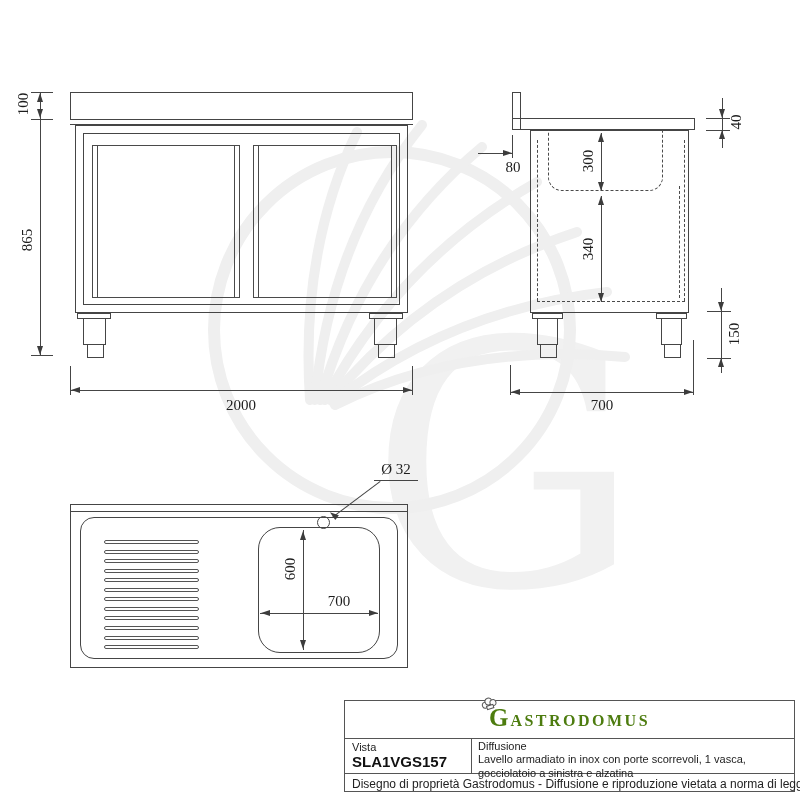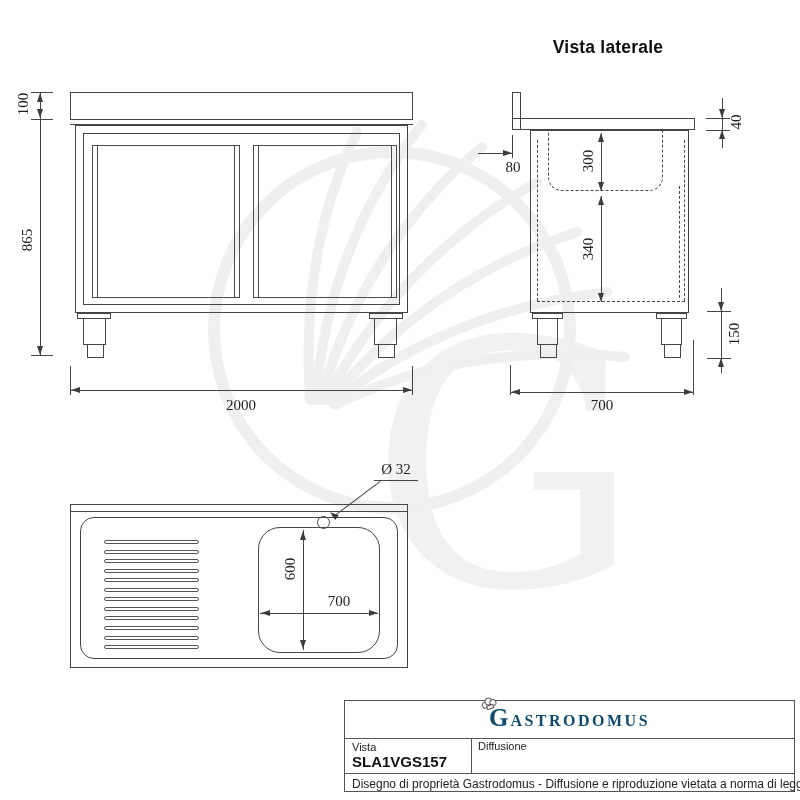--- a/index.html
+++ b/index.html
@@ -31,21 +31,21 @@
   .au{border-left:3.5px solid transparent;border-right:3.5px solid transparent;border-bottom:9px solid #3c3c3c;}
   .ad{border-left:3.5px solid transparent;border-right:3.5px solid transparent;border-top:9px solid #3c3c3c;}
   .al{border-top:3.5px solid transparent;border-bottom:3.5px solid transparent;border-right:9px solid #3c3c3c;}
   .ar{border-top:3.5px solid transparent;border-bottom:3.5px solid transparent;border-left:9px solid #3c3c3c;}
   
   .tb{position:absolute;left:344px;top:700px;width:451px;height:92px;border:1.2px solid #555;
       box-sizing:border-box;background:#fff;z-index:4;}
   .tb .hline{position:absolute;left:0;right:0;height:1px;background:#555;}
   .tb .vline{position:absolute;width:1px;background:#555;}
   .tb-logo{position:absolute;left:0;right:0;top:3px;height:32px;text-align:center;
-           font-family:"Liberation Serif",serif;color:#0c4a6e;}
+           font-family:"Liberation Serif",serif;color:#4d7c0f;}
   .brand-wrap{position:relative;display:inline-block;}
   .brand-g{font-size:25px;font-weight:600;letter-spacing:2px;}
   .brand-rest{font-size:16px;font-weight:600;letter-spacing:2.5px;}
   .hat{position:absolute;left:-8px;top:-7px;}
   .lbl{position:absolute;font-size:11px;color:#222;}
   .code-val{position:absolute;font-size:15px;font-weight:bold;color:#111;}
   .desc{position:absolute;font-size:11px;line-height:1.3;color:#222;width:312px;}
   .legal{position:absolute;font-size:12px;color:#222;white-space:nowrap;}
 </style>
 </head>
@@ -92,21 +92,20 @@
   <div class="dimtxt vdim" style="left:1px;top:96px;">100</div>
   <div class="dimtxt vdim" style="left:5px;top:232px;">865</div>
 
   <div class="ln" style="left:70px;top:366px;width:1px;height:29px;"></div>
   <div class="ln" style="left:412px;top:366px;width:1px;height:29px;"></div>
   <div class="ln" style="left:70px;top:390px;width:343px;height:1px;"></div>
   <div class="al" style="left:71px;top:387px;"></div>
   <div class="ar" style="left:403px;top:387px;"></div>
   <div class="dimtxt" style="left:201px;top:397px;width:80px;">2000</div>
 
-  <div class="vtitle" style="left:538px;top:37px;width:140px;">Vista laterale</div>
 
   <div class="rect thin" style="left:512px;top:92px;width:9px;height:38px;"></div>
   <div class="rect thin" style="left:512px;top:118px;width:183px;height:12px;"></div>
   <div class="rect" style="left:530px;top:130px;width:159px;height:183px;"></div>
   <div class="dashv" style="left:537px;top:140px;height:161px;"></div>
   <div class="dashv" style="left:684px;top:140px;height:161px;"></div>
   <div class="dashv" style="left:679px;top:186px;height:112px;"></div>
   <div class="dashh" style="left:537px;top:301px;width:148px;"></div>
   <div class="bowl-side" style="left:548px;top:130px;width:115px;height:61px;"></div>
 
@@ -205,16 +204,17 @@
           </svg>
         </span><span class="brand-g">G</span><span class="brand-rest">ASTRODOMUS</span>
       </span>
     </div>
     <div class="hline" style="top:37px;"></div>
     <div class="hline" style="top:72px;"></div>
     <div class="vline" style="left:126px;top:37px;height:35px;"></div>
     <div class="lbl" style="left:7px;top:40px;">Vista</div>
     <div class="code-val" style="left:7px;top:52px;">SLA1VGS157</div>
     <div class="lbl" style="left:133px;top:39px;">Diffusione</div>
+    <div class="desc" style="left:133px;top:51px;">Lavello armadiato in inox con porte scorrevoli, 1 vasca, gocciolatoio a sinistra e alzatina</div>
     <div class="legal" style="left:7px;top:76px;">Disegno di proprietà Gastrodomus -  Diffusione e riproduzione vietata a norma di legge.</div>
   </div>
 
 </div>
 
 </body></html>

